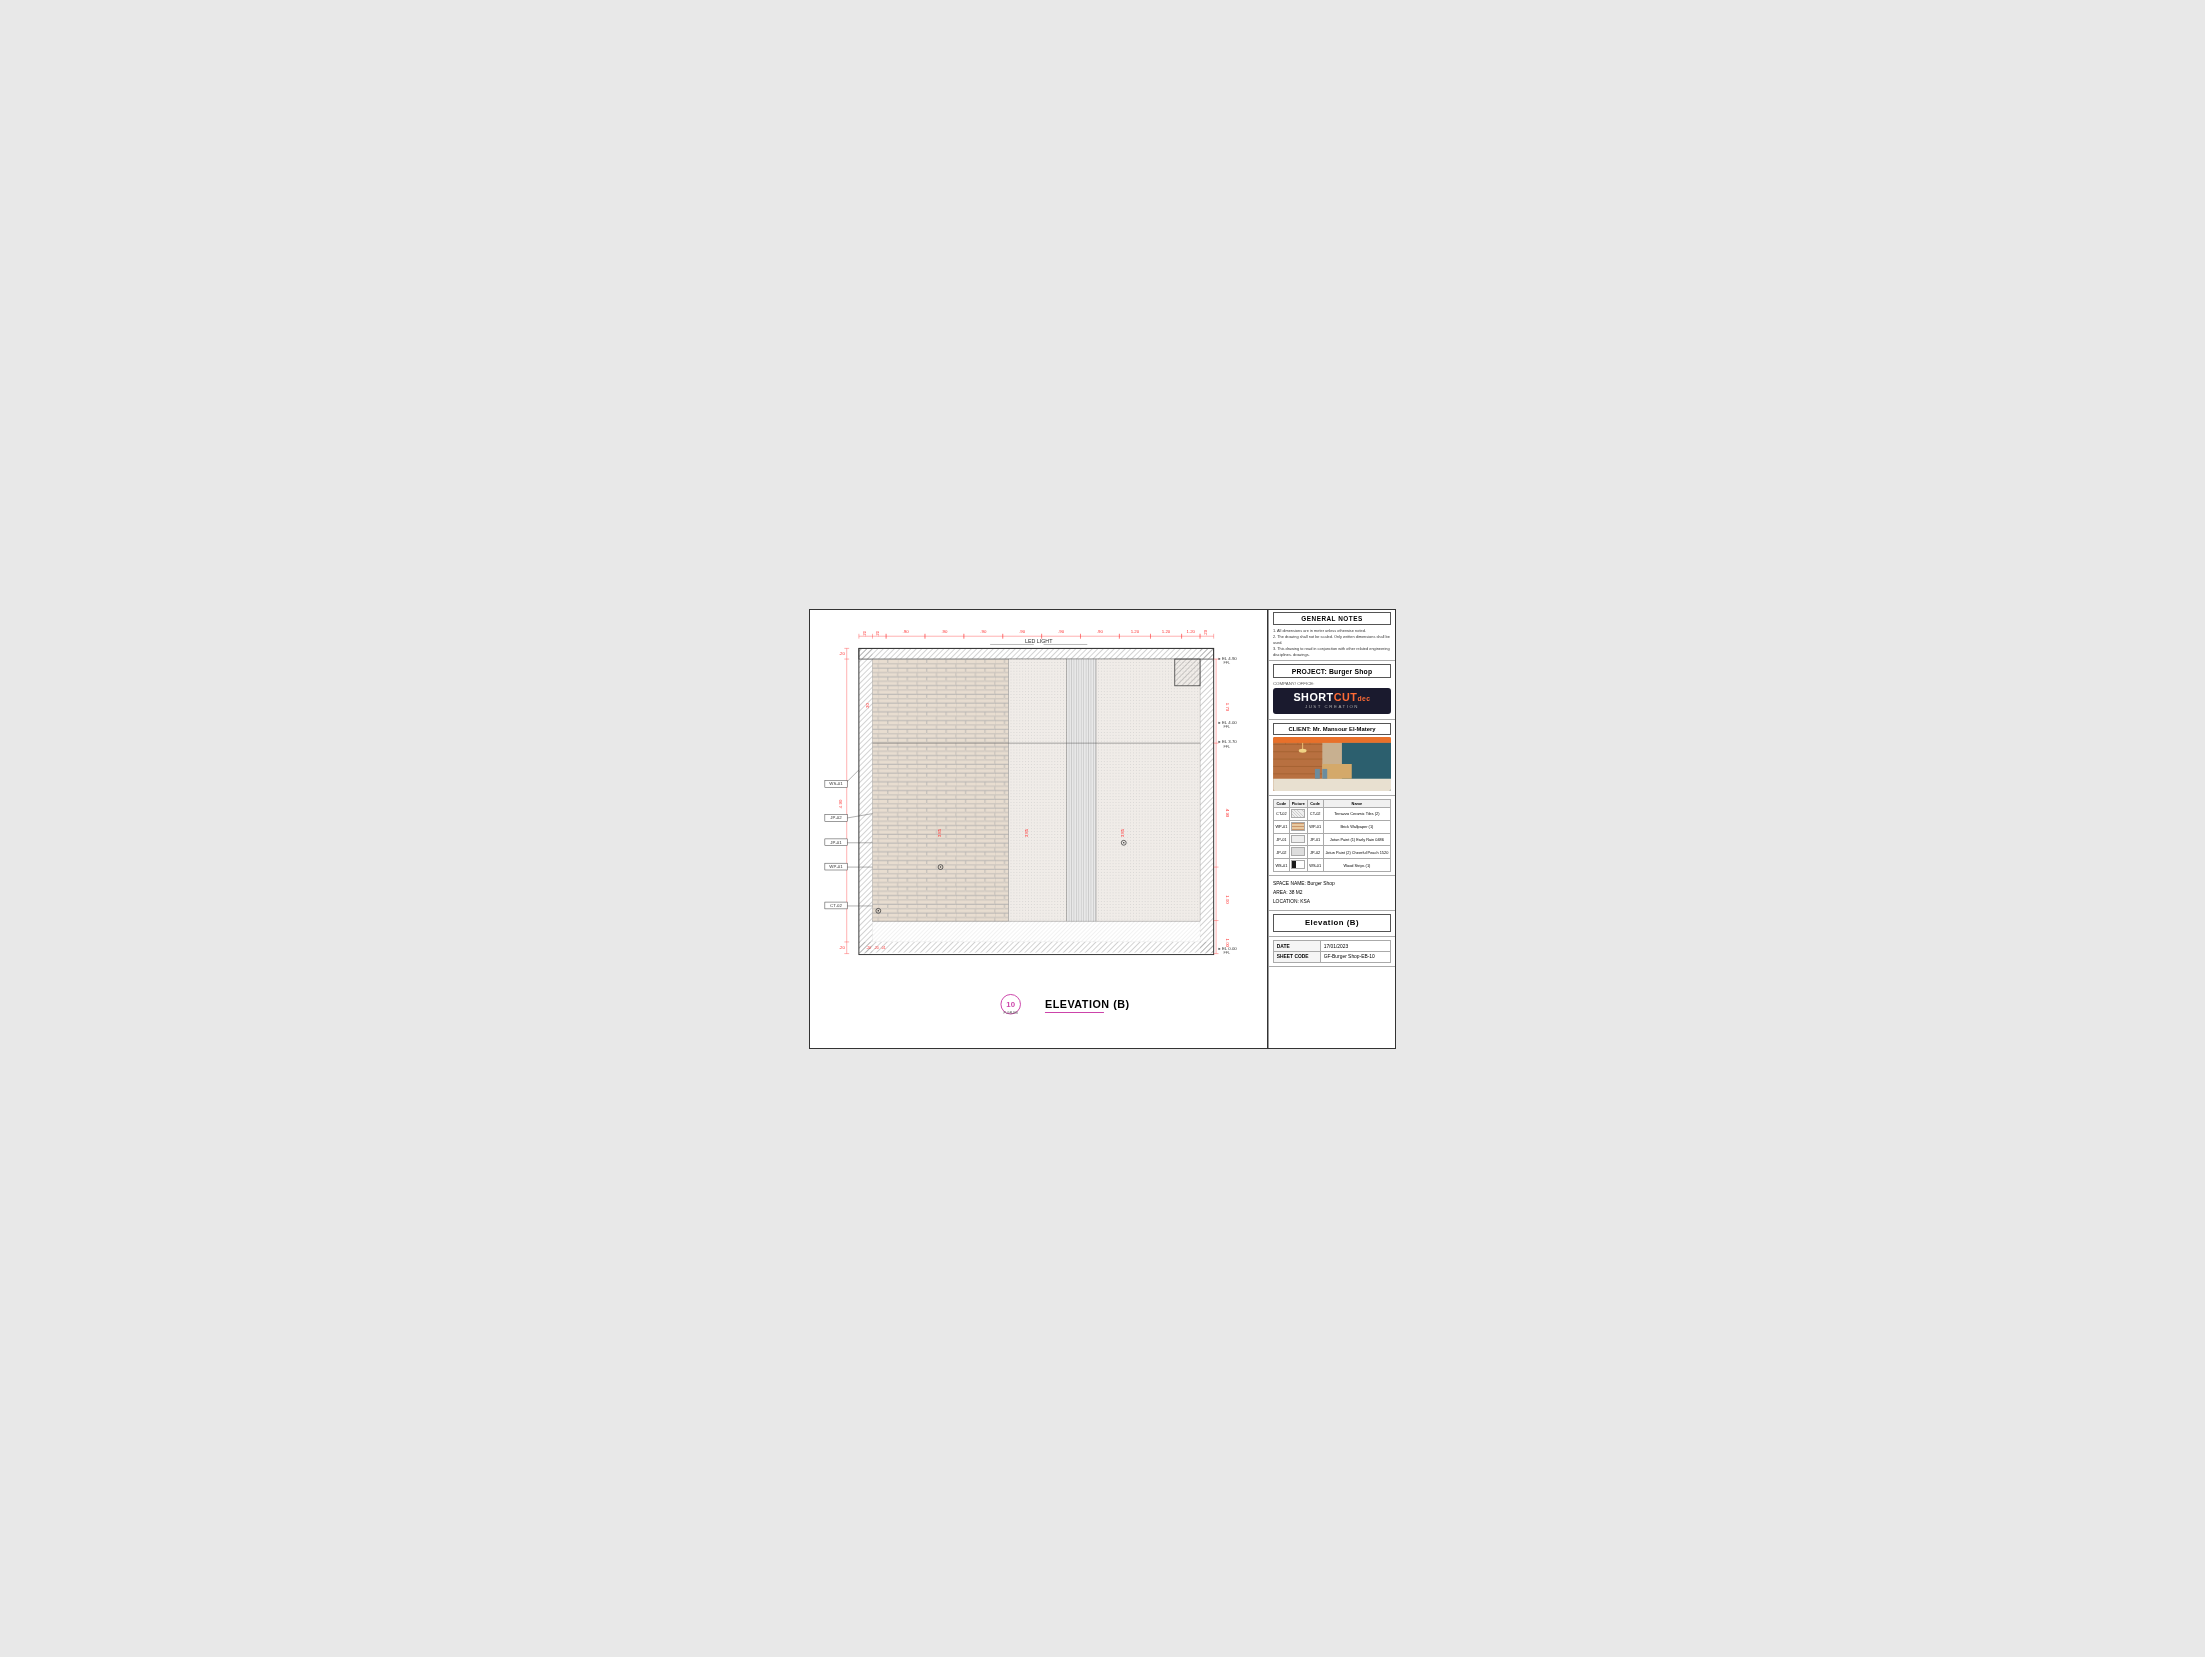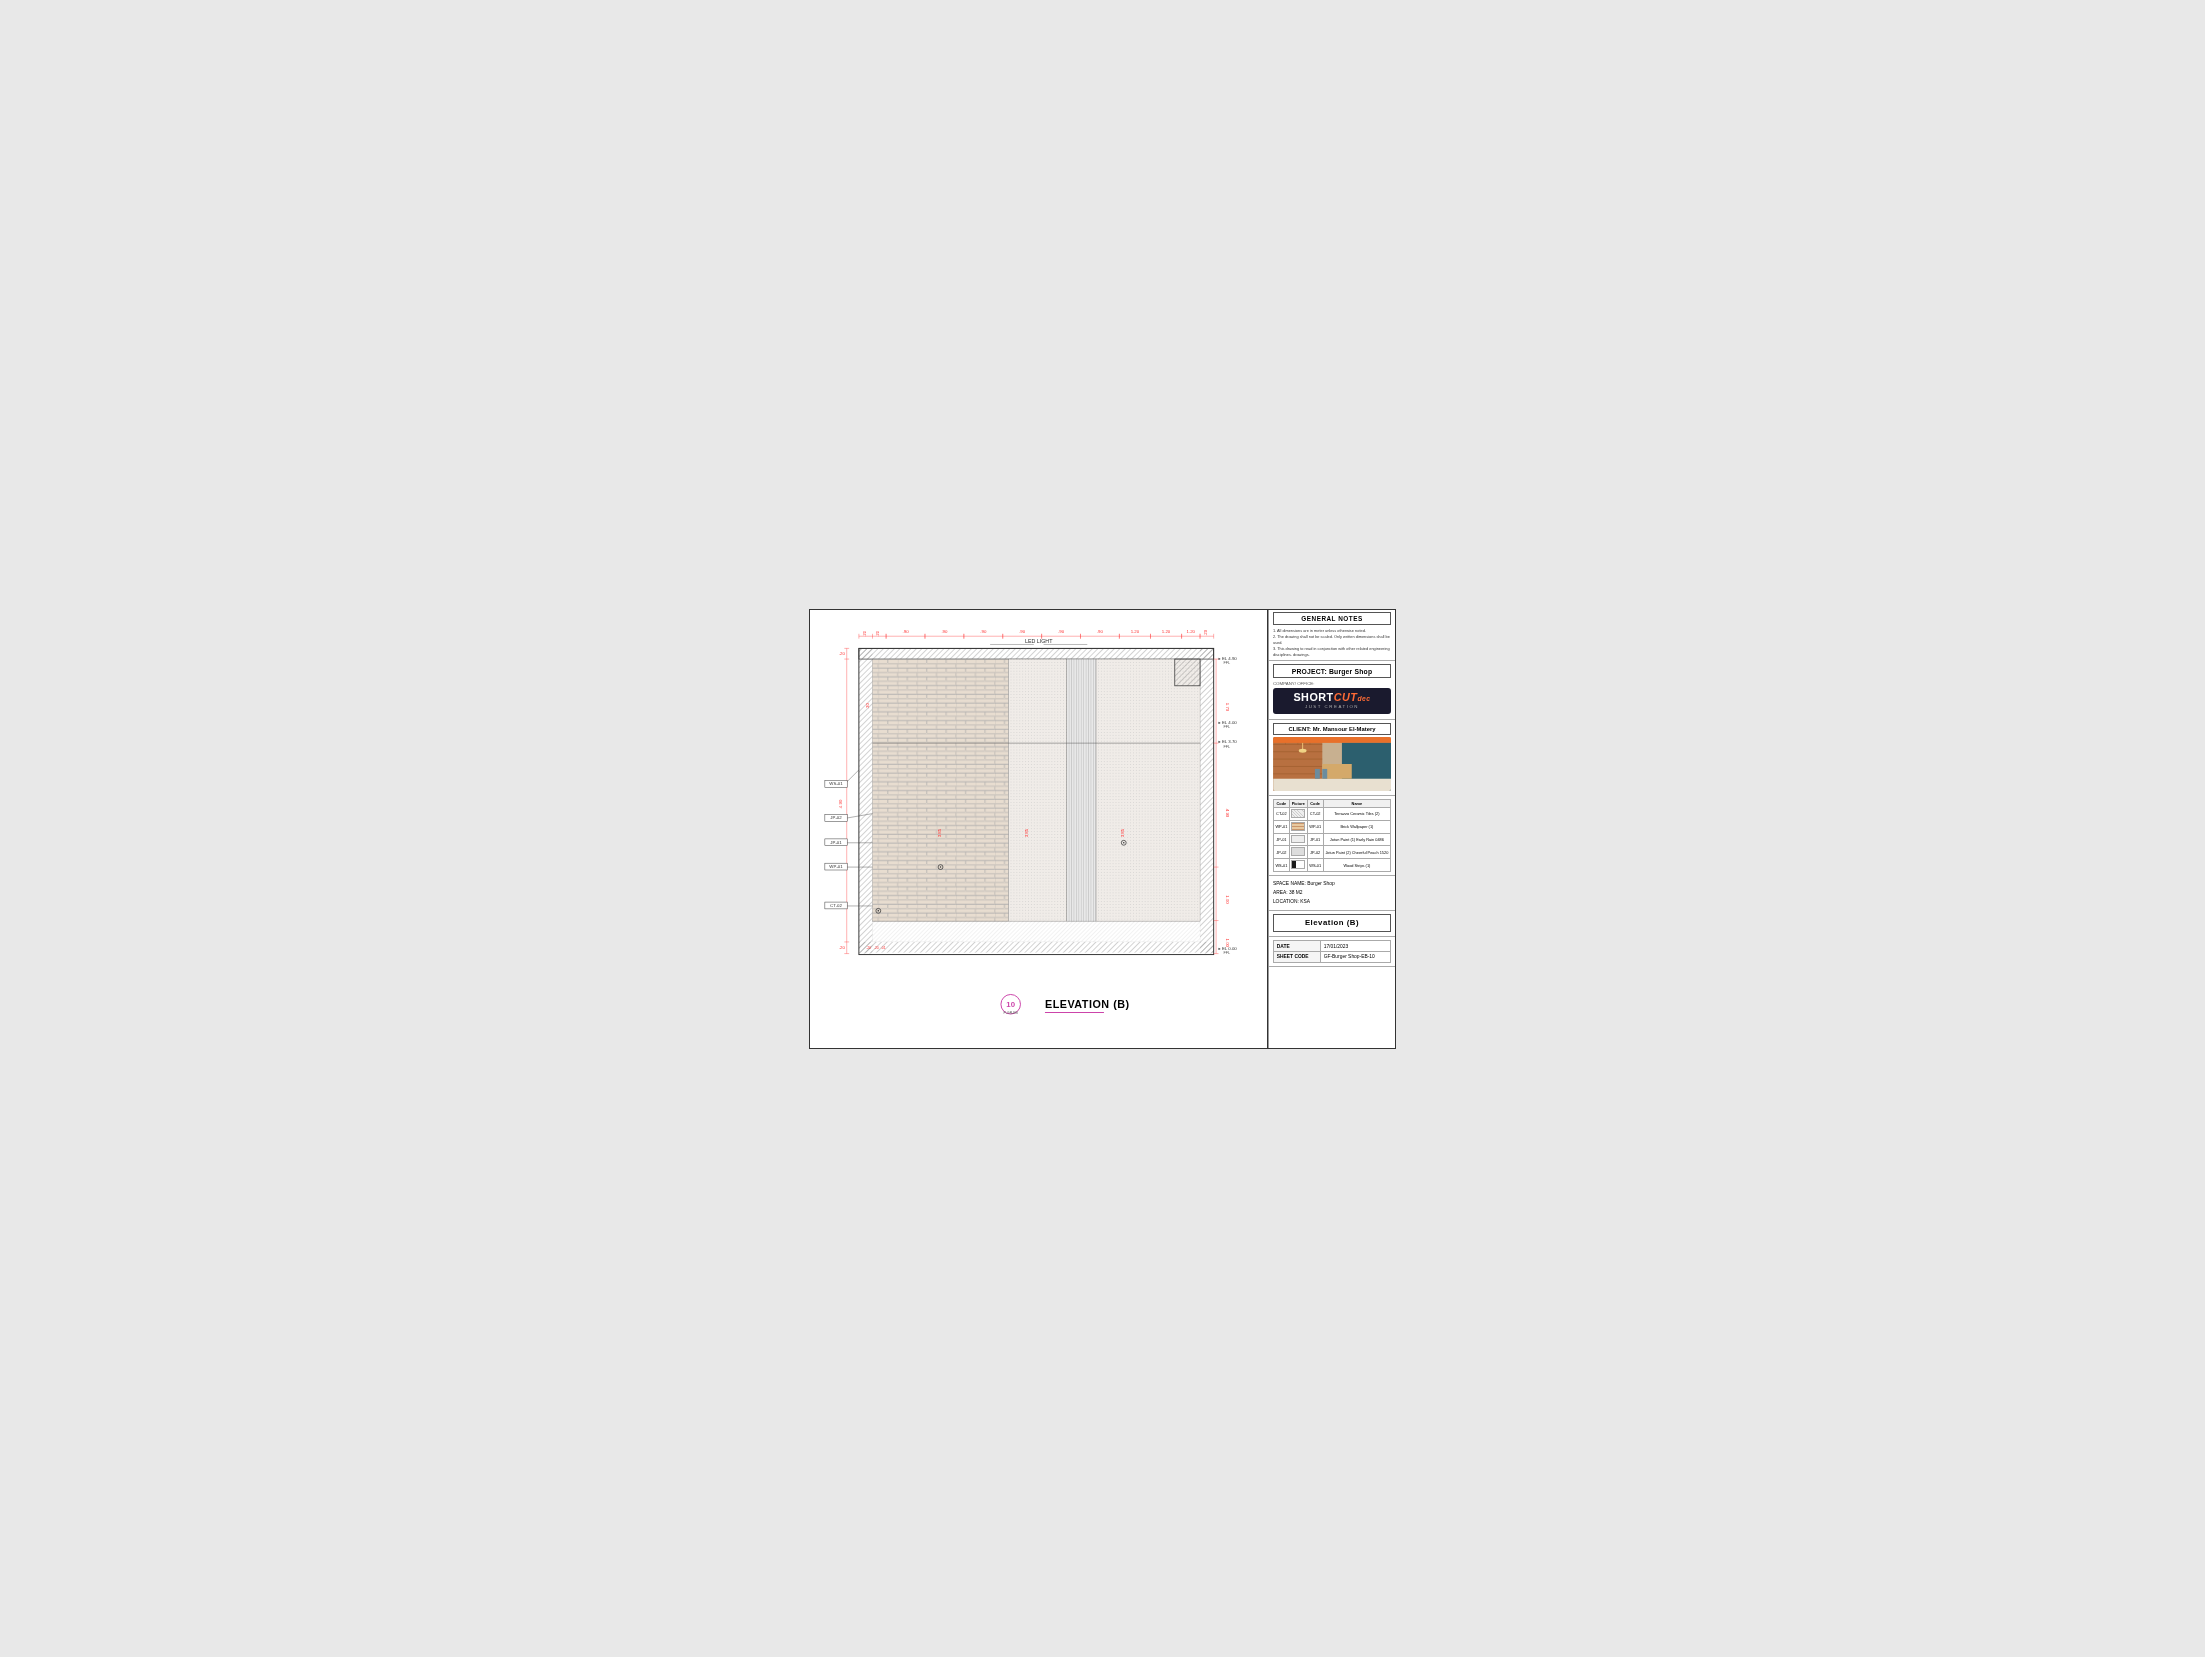--- a/index.html
+++ b/index.html
@@ -94,21 +94,20 @@
     }
     .logo-text {
       font-size: 10.8px;
       font-weight: 900;
       color: white;
       letter-spacing: 0.5px;
       line-height: 1;
     }
     .logo-text span {
       color: #ff6b35;
-      font-style: italic;
     }
     .logo-sub {
       font-size: 4.4px;
       color: #aaa;
       letter-spacing: 1.5px;
       margin-top: 1px;
     }
     .client-label {
       text-align: center;
       font-size: 5.9px;

